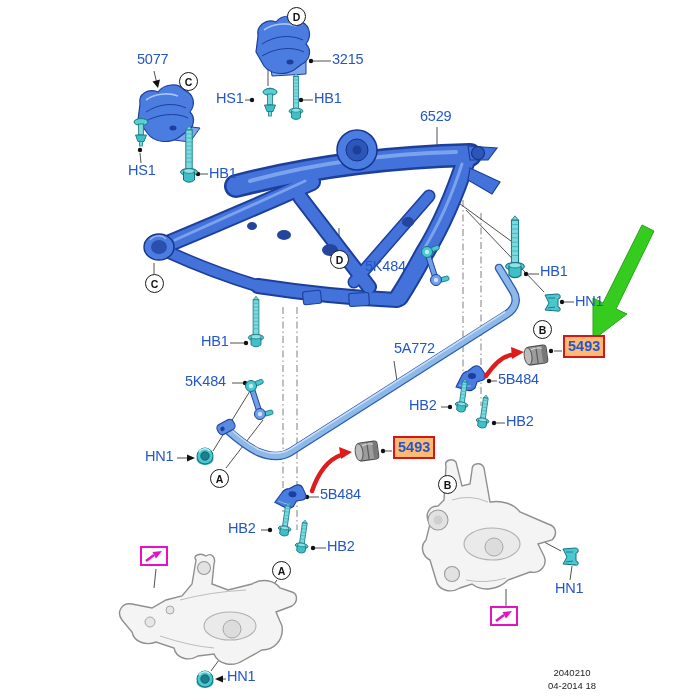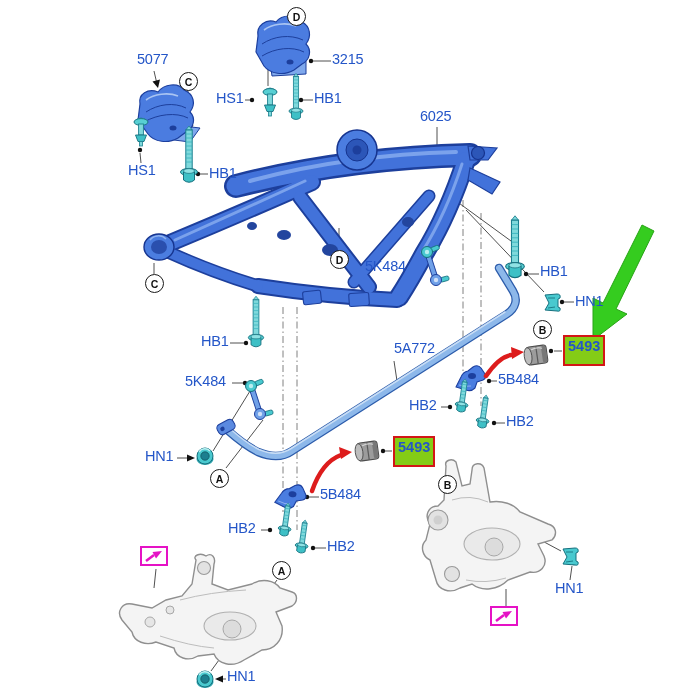--- a/index.html
+++ b/index.html
@@ -4,22 +4,22 @@
 <style>
   html,body{margin:0;padding:0;background:#fff;}
   .stage{position:relative;width:700px;height:700px;background:#ffffff;overflow:hidden;
          font-family:"Liberation Sans",sans-serif;}
   .stage svg.art{position:absolute;left:0;top:0;z-index:1;}
   .plbl{position:absolute;z-index:3;color:#2456c8;font-weight:400;font-size:14.5px;
         letter-spacing:-0.2px;white-space:nowrap;line-height:15px;}
   .circ{position:absolute;z-index:3;width:17px;height:17px;border:1.8px solid #1a1a1a;
         border-radius:50%;background:#fff;color:#111;font-size:10.5px;font-weight:700;
         display:flex;align-items:center;justify-content:center;}
-  .redbox{position:absolute;z-index:3;border:2.5px solid #d31616;background:#84cc16;
-          color:#2456c8;font-weight:700;font-size:14.5px;padding:1px 3px 10px 3px;line-height:16px;}
+  .redbox{position:absolute;z-index:3;border:2.5px solid #d31616;background:#fdba74;
+          color:#2456c8;font-weight:700;font-size:14.5px;padding:1px 3px 2px 3px;line-height:16px;}
   .magbox{position:absolute;z-index:3;border:2.5px solid #e512c5;background:#fff;
           width:24px;height:16px;display:flex;align-items:center;justify-content:center;}
   .footer{position:absolute;z-index:3;left:512px;top:666px;width:120px;text-align:center;
           color:#1c1c1c;font-size:9.5px;line-height:13px;}
   .m-dark{fill:none;stroke:#1d3f9c;stroke-linecap:round;}
   .m-mid{fill:none;stroke:#4272da;stroke-linecap:round;}
   .m-hi{fill:none;stroke:#85aaee;stroke-linecap:round;opacity:.85;}
   .ldr{stroke:#3c3c3c;stroke-width:0.9;fill:none;}
   .dashdot{stroke:#808080;stroke-width:1;fill:none;stroke-dasharray:7 3 1.5 3;}
   .dot{fill:#111;}
@@ -322,21 +322,21 @@
     <polygon points="642,225 654,231 616,309 627,314 593,340 593,298 603,303" fill="#35cc1f" stroke="#28a316" stroke-width="1"></polygon>
   </g>
 </svg>
 
 <div class="plbl" style="left:137px;top:52px">5077</div>
 <div class="plbl" style="left:128px;top:163px">HS1</div>
 <div class="plbl" style="left:209px;top:166px">HB1</div>
 <div class="plbl" style="left:332px;top:52px">3215</div>
 <div class="plbl" style="left:216px;top:91px">HS1</div>
 <div class="plbl" style="left:314px;top:91px">HB1</div>
-<div class="plbl" style="left:420px;top:109px">6025</div>
+<div class="plbl" style="left:420px;top:109px">6529</div>
 <div class="plbl" style="left:201px;top:334px">HB1</div>
 <div class="plbl" style="left:185px;top:374px">5K484</div>
 <div class="plbl" style="left:145px;top:449px">HN1</div>
 <div class="plbl" style="left:394px;top:341px">5A772</div>
 <div class="plbl" style="left:365px;top:259px">5K484</div>
 <div class="plbl" style="left:540px;top:264px">HB1</div>
 <div class="plbl" style="left:575px;top:294px">HN1</div>
 <div class="plbl" style="left:498px;top:372px">5B484</div>
 <div class="plbl" style="left:409px;top:398px">HB2</div>
 <div class="plbl" style="left:506px;top:414px">HB2</div>
@@ -364,14 +364,18 @@
 
 <div class="circ" style="left:179px;top:72px">C</div>
 <div class="circ" style="left:287px;top:7px">D</div>
 <div class="circ" style="left:145px;top:274px">C</div>
 <div class="circ" style="left:330px;top:250px">D</div>
 <div class="circ" style="left:533px;top:320px">B</div>
 <div class="circ" style="left:210px;top:469px">A</div>
 <div class="circ" style="left:272px;top:561px">A</div>
 <div class="circ" style="left:438px;top:475px">B</div>
 
-
+<div class="footer">
+  <div>2040210</div>
+  <div>04-2014 18</div>
 </div>
 
+</div>
+
 </body></html>

